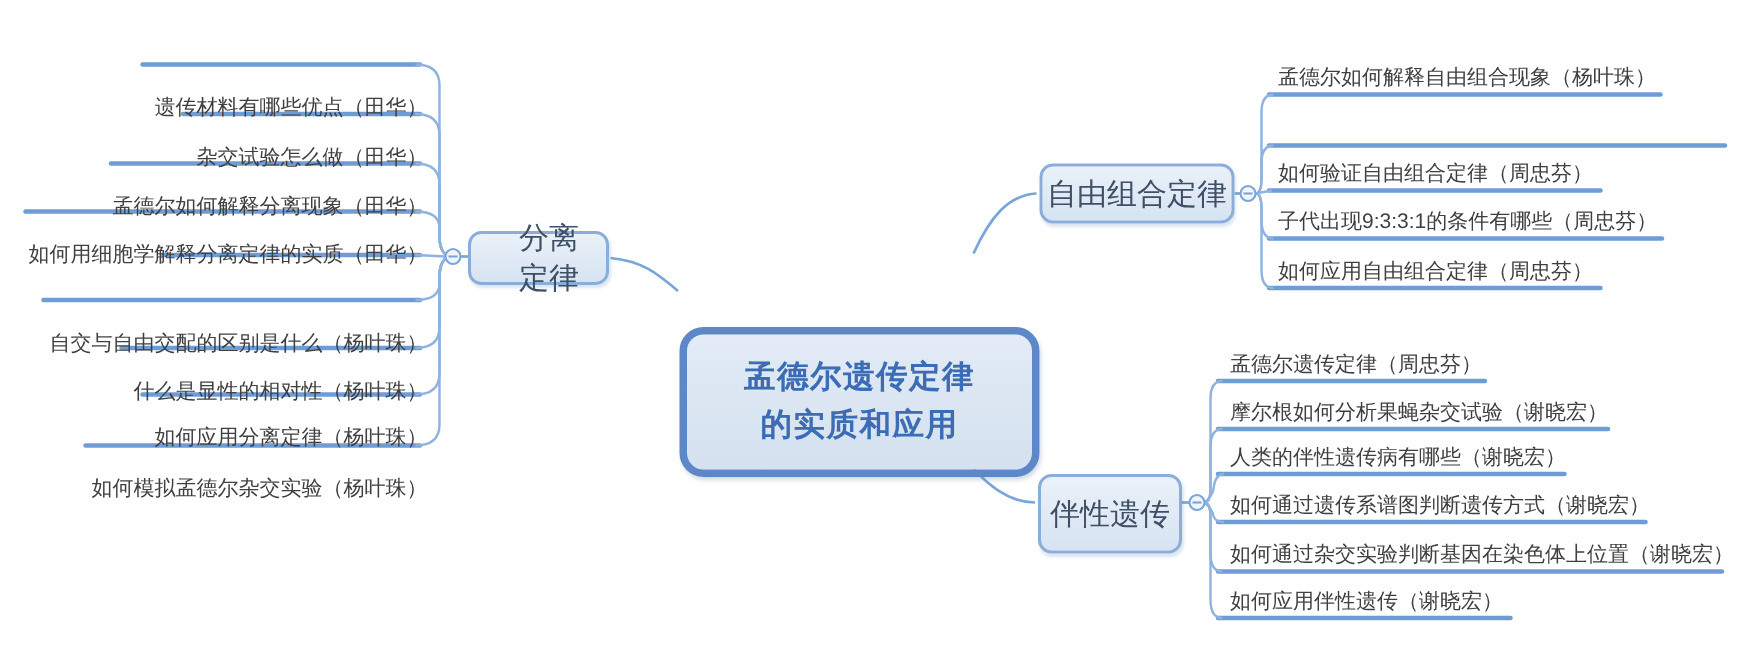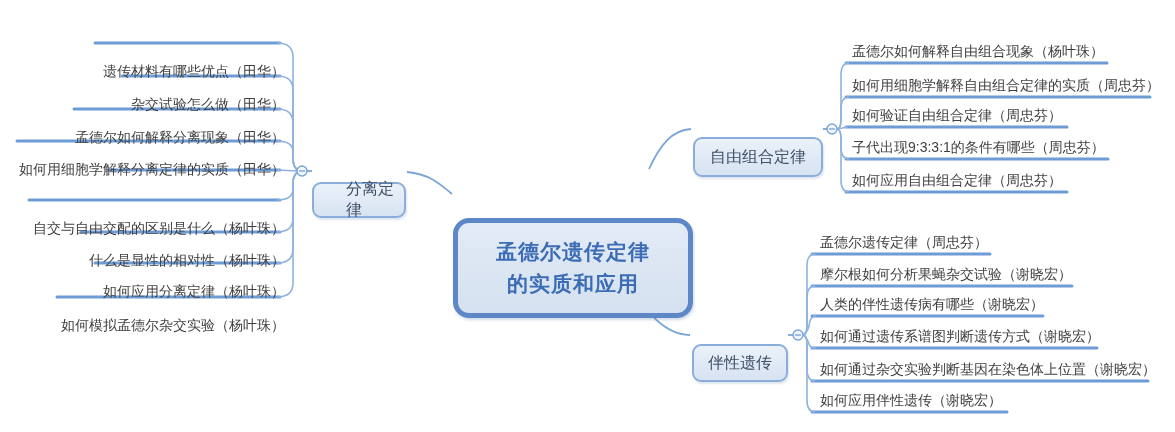--- a/index.html
+++ b/index.html
@@ -25,27 +25,26 @@
   .topic.tb{left:820px;}
   .branch-node{
     position:absolute;
     z-index:4;
     box-sizing:border-box;
     display:flex;align-items:center;justify-content:center;
     border:2px solid #8badda;
     border-radius:9px;
     background:linear-gradient(#eaf1f9,#d7e3f2);
     color:#3e4f66;
-    font-size:16px;
+    font-size:20px;
     box-shadow:1px 2px 2px rgba(120,150,190,.25);
-    margin-top:28px;
   }
   #branch-segregation{left:312px;top:154px;width:94px;height:36px;padding-left:32px;}
   #branch-assortment{left:693px;top:109px;width:130px;height:40px;}
-  #branch-sexlinked{left:692px;top:316px;width:96px;height:38px;}
+  #branch-sexlinked{left:692px;top:316px;width:96px;height:53px;}
   #central{
     position:absolute;
     z-index:4;
     box-sizing:border-box;
     left:453px;top:170px;width:240px;height:100px;
     border:5px solid #5d87c6;
     border-radius:16px;
     background:linear-gradient(#e2ebf6,#d5e1f0);
     display:flex;flex-direction:column;align-items:center;justify-content:center;
     color:#3c6cb4;
@@ -156,21 +155,20 @@
   <div class="topic tl" style="top:23px">遗传材料有哪些优点（田华）</div>
   <div class="topic tl" style="top:56px">杂交试验怎么做（田华）</div>
   <div class="topic tl" style="top:89px">孟德尔如何解释分离现象（田华）</div>
   <div class="topic tl" style="top:121px">如何用细胞学解释分离定律的实质（田华）</div>
   <div class="topic tl" style="top:180px">自交与自由交配的区别是什么（杨叶珠）</div>
   <div class="topic tl" style="top:212px">什么是显性的相对性（杨叶珠）</div>
   <div class="topic tl" style="top:243px">如何应用分离定律（杨叶珠）</div>
   <div class="topic tl" style="top:277px">如何模拟孟德尔杂交实验（杨叶珠）</div>
 
   <div class="topic tr" style="top:43px">孟德尔如何解释自由组合现象（杨叶珠）</div>
-  <div class="topic tr" style="top:77px">如何用细胞学解释自由组合定律的实质（周忠芬）</div>
   <div class="topic tr" style="top:107px">如何验证自由组合定律（周忠芬）</div>
   <div class="topic tr" style="top:139px">子代出现9:3:3:1的条件有哪些（周忠芬）</div>
   <div class="topic tr" style="top:172px">如何应用自由组合定律（周忠芬）</div>
 
   <div class="topic tb" style="top:234px">孟德尔遗传定律（周忠芬）</div>
   <div class="topic tb" style="top:266px">摩尔根如何分析果蝇杂交试验（谢晓宏）</div>
   <div class="topic tb" style="top:296px">人类的伴性遗传病有哪些（谢晓宏）</div>
   <div class="topic tb" style="top:328px">如何通过遗传系谱图判断遗传方式（谢晓宏）</div>
   <div class="topic tb" style="top:361px">如何通过杂交实验判断基因在染色体上位置（谢晓宏）</div>
   <div class="topic tb" style="top:392px">如何应用伴性遗传（谢晓宏）</div>

